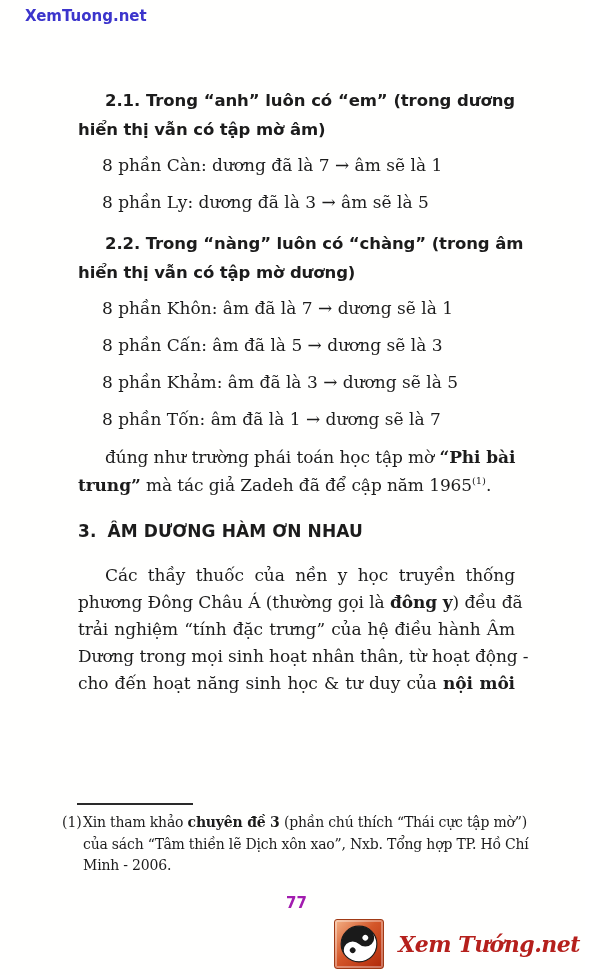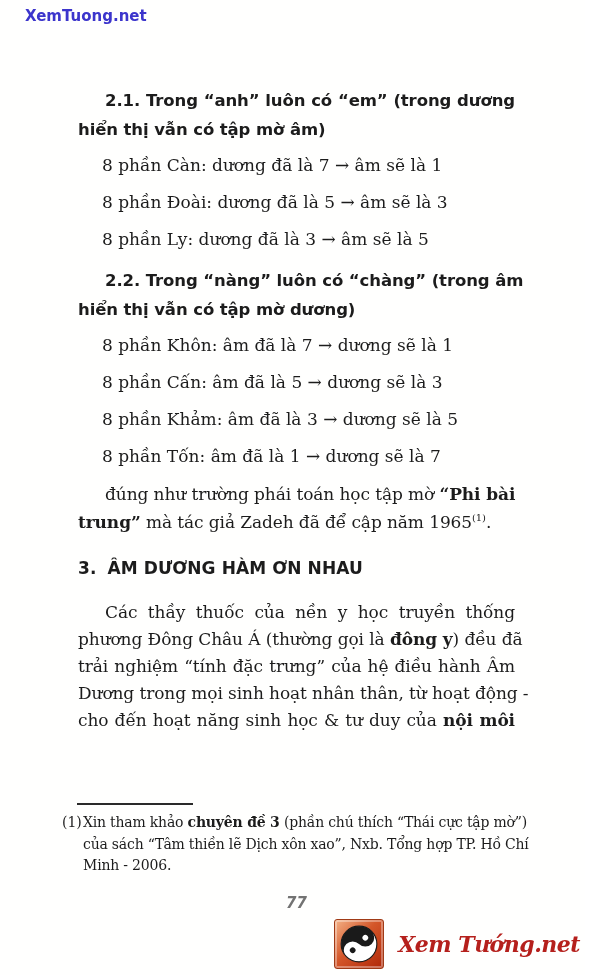--- a/index.html
+++ b/index.html
@@ -44,21 +44,21 @@
 
   
   .footnote { position:absolute; left:62px; top:803px; width:453px; font-size:14px; }
   .fn-rule { width:116px; height:0; border-top:2px solid #2a2a2a; margin:0 0 7px 15px; }
   .fn-body { position:relative; padding-left:21px; }
   .fn-marker { position:absolute; left:0; top:0; line-height:21.5px; font-size:14px; }
   .fn-body .line { font-size:14px; line-height:21.5px; letter-spacing:-0.2px; }
 
   .page-num {
     position:absolute; left:78px; top:894px; width:437px; text-align:center;
-    font-family:"DejaVu Sans", sans-serif; font-weight:bold; font-size:15px; color:#737373;font-style:italic;
+    font-family:"DejaVu Sans", sans-serif; font-weight:bold; font-size:15px; color:#a21caf;
   }
 
   
   .footer-logo {
     position:absolute; right:5px; bottom:6px; display:flex; align-items:center; gap:14px;
     text-decoration:none; cursor:pointer;
   }
   .yy-box {
     width:48px; height:48px; border-radius:3px; border:1px solid #a03a16;
     background:linear-gradient(135deg,#f4b287 0%, #d4572a 45%, #b02708 100%);
@@ -80,21 +80,20 @@
 
   <div class="content">
 
     <div class="sec-heading">
         <div class="line just ind"><span>2.1. Trong “anh” luôn có “em” (trong dương</span></div>
         <div class="line"><span>hiển thị vẫn có tập mờ âm)</span></div>
       </div>
 
     <div class="list-block">
         <div class="list-line">8 phần Càn: dương đã là 7 → âm sẽ là 1</div>
-        <div class="list-line">8 phần Đoài: dương đã là 5 → âm sẽ là 3</div>
         <div class="list-line">8 phần Ly: dương đã là 3 → âm sẽ là 5</div>
       </div>
 
     <div class="sec-heading" style="margin-top:13px">
         <div class="line just ind"><span>2.2. Trong “nàng” luôn có “chàng” (trong âm</span></div>
         <div class="line"><span>hiển thị vẫn có tập mờ dương)</span></div>
       </div>
 
     <div class="list-block">
         <div class="list-line">8 phần Khôn: âm đã là 7 → dương sẽ là 1</div>

